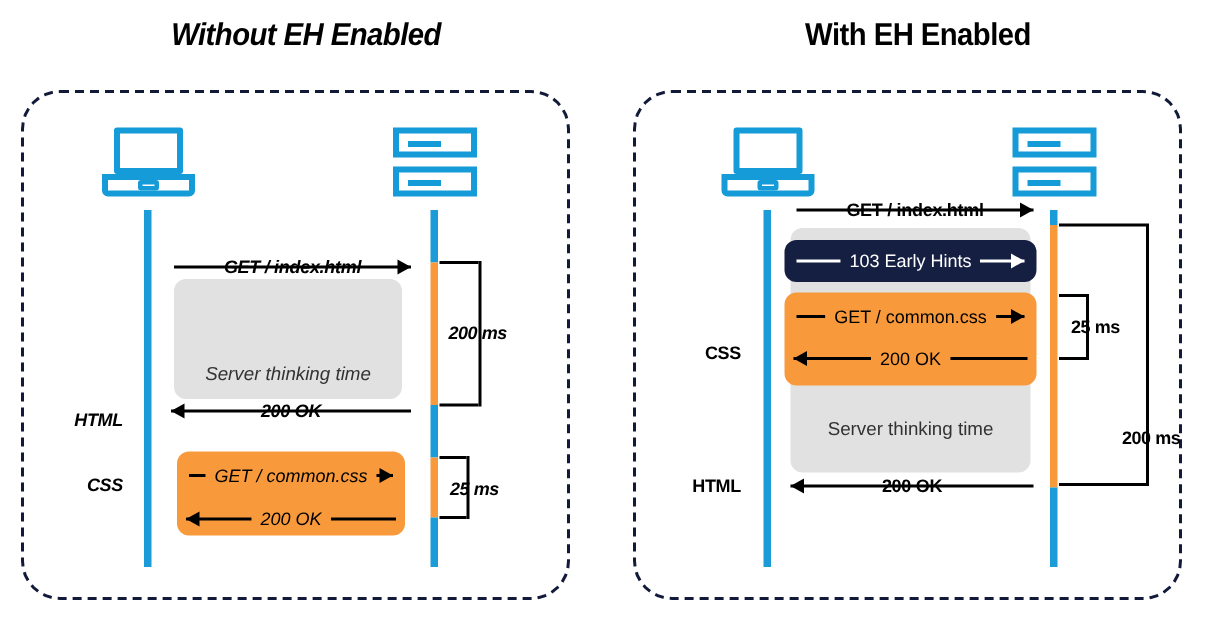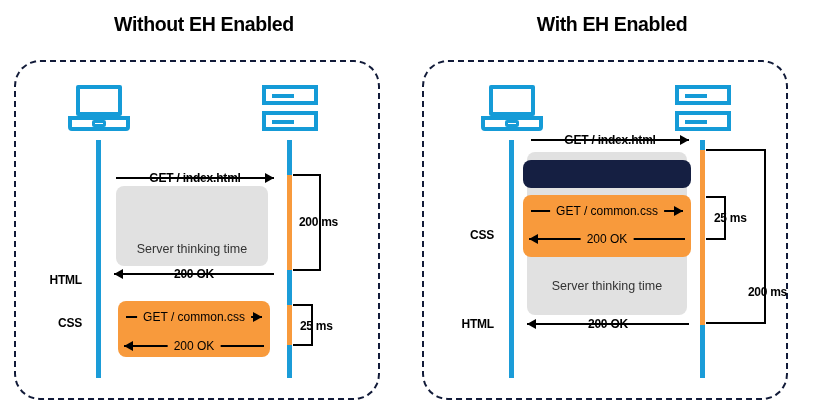--- a/index.html
+++ b/index.html
@@ -4,21 +4,21 @@
 <style>
   html,body{margin:0;padding:0;}
   body{
     width:816px;height:416px;
     background:#ffffff;
     font-family:"Liberation Sans",sans-serif;
     position:relative;
     overflow:hidden;
   }
   .panel{position:absolute;top:0;width:408px;height:416px;}
-  .panel-left{left:0;}
+  .panel-left{left:0;font-style:italic;}
   .panel-right{left:408px;}
 
   .panel-title{
     position:absolute;top:12px;left:0;width:408px;
     text-align:center;
     font-size:21px;
     font-weight:bold;
     letter-spacing:-0.4px;
     color:#000000;
     font-family:"Liberation Sans",sans-serif;
@@ -233,20 +233,25 @@
   <div class="phase-box box-navy" style="left:115px;top:160px;width:168px;height:28px;"></div>
 
   <div class="phase-box box-orange" style="left:115px;top:195px;width:168px;height:62px;"></div>
 
   <div class="msg" style="left:123px;top:133px;width:158px;">
     <div class="line"></div>
     <div class="head right"></div>
     <div class="label bold">GET / index.html</div>
   </div>
 
+  <div class="msg white" style="left:123px;top:167px;width:152px;">
+    <div class="line"></div>
+    <div class="head right"></div>
+    <div class="label" style="background:#151F42;">103 Early Hints</div>
+  </div>
 
   <div class="msg" style="left:123px;top:204px;width:152px;">
     <div class="line"></div>
     <div class="head right"></div>
     <div class="label" style="background:#F89A3C;">GET / common.css</div>
   </div>
 
   <div class="msg" style="left:121px;top:232px;width:156px;">
     <div class="line"></div>
     <div class="head left"></div>

